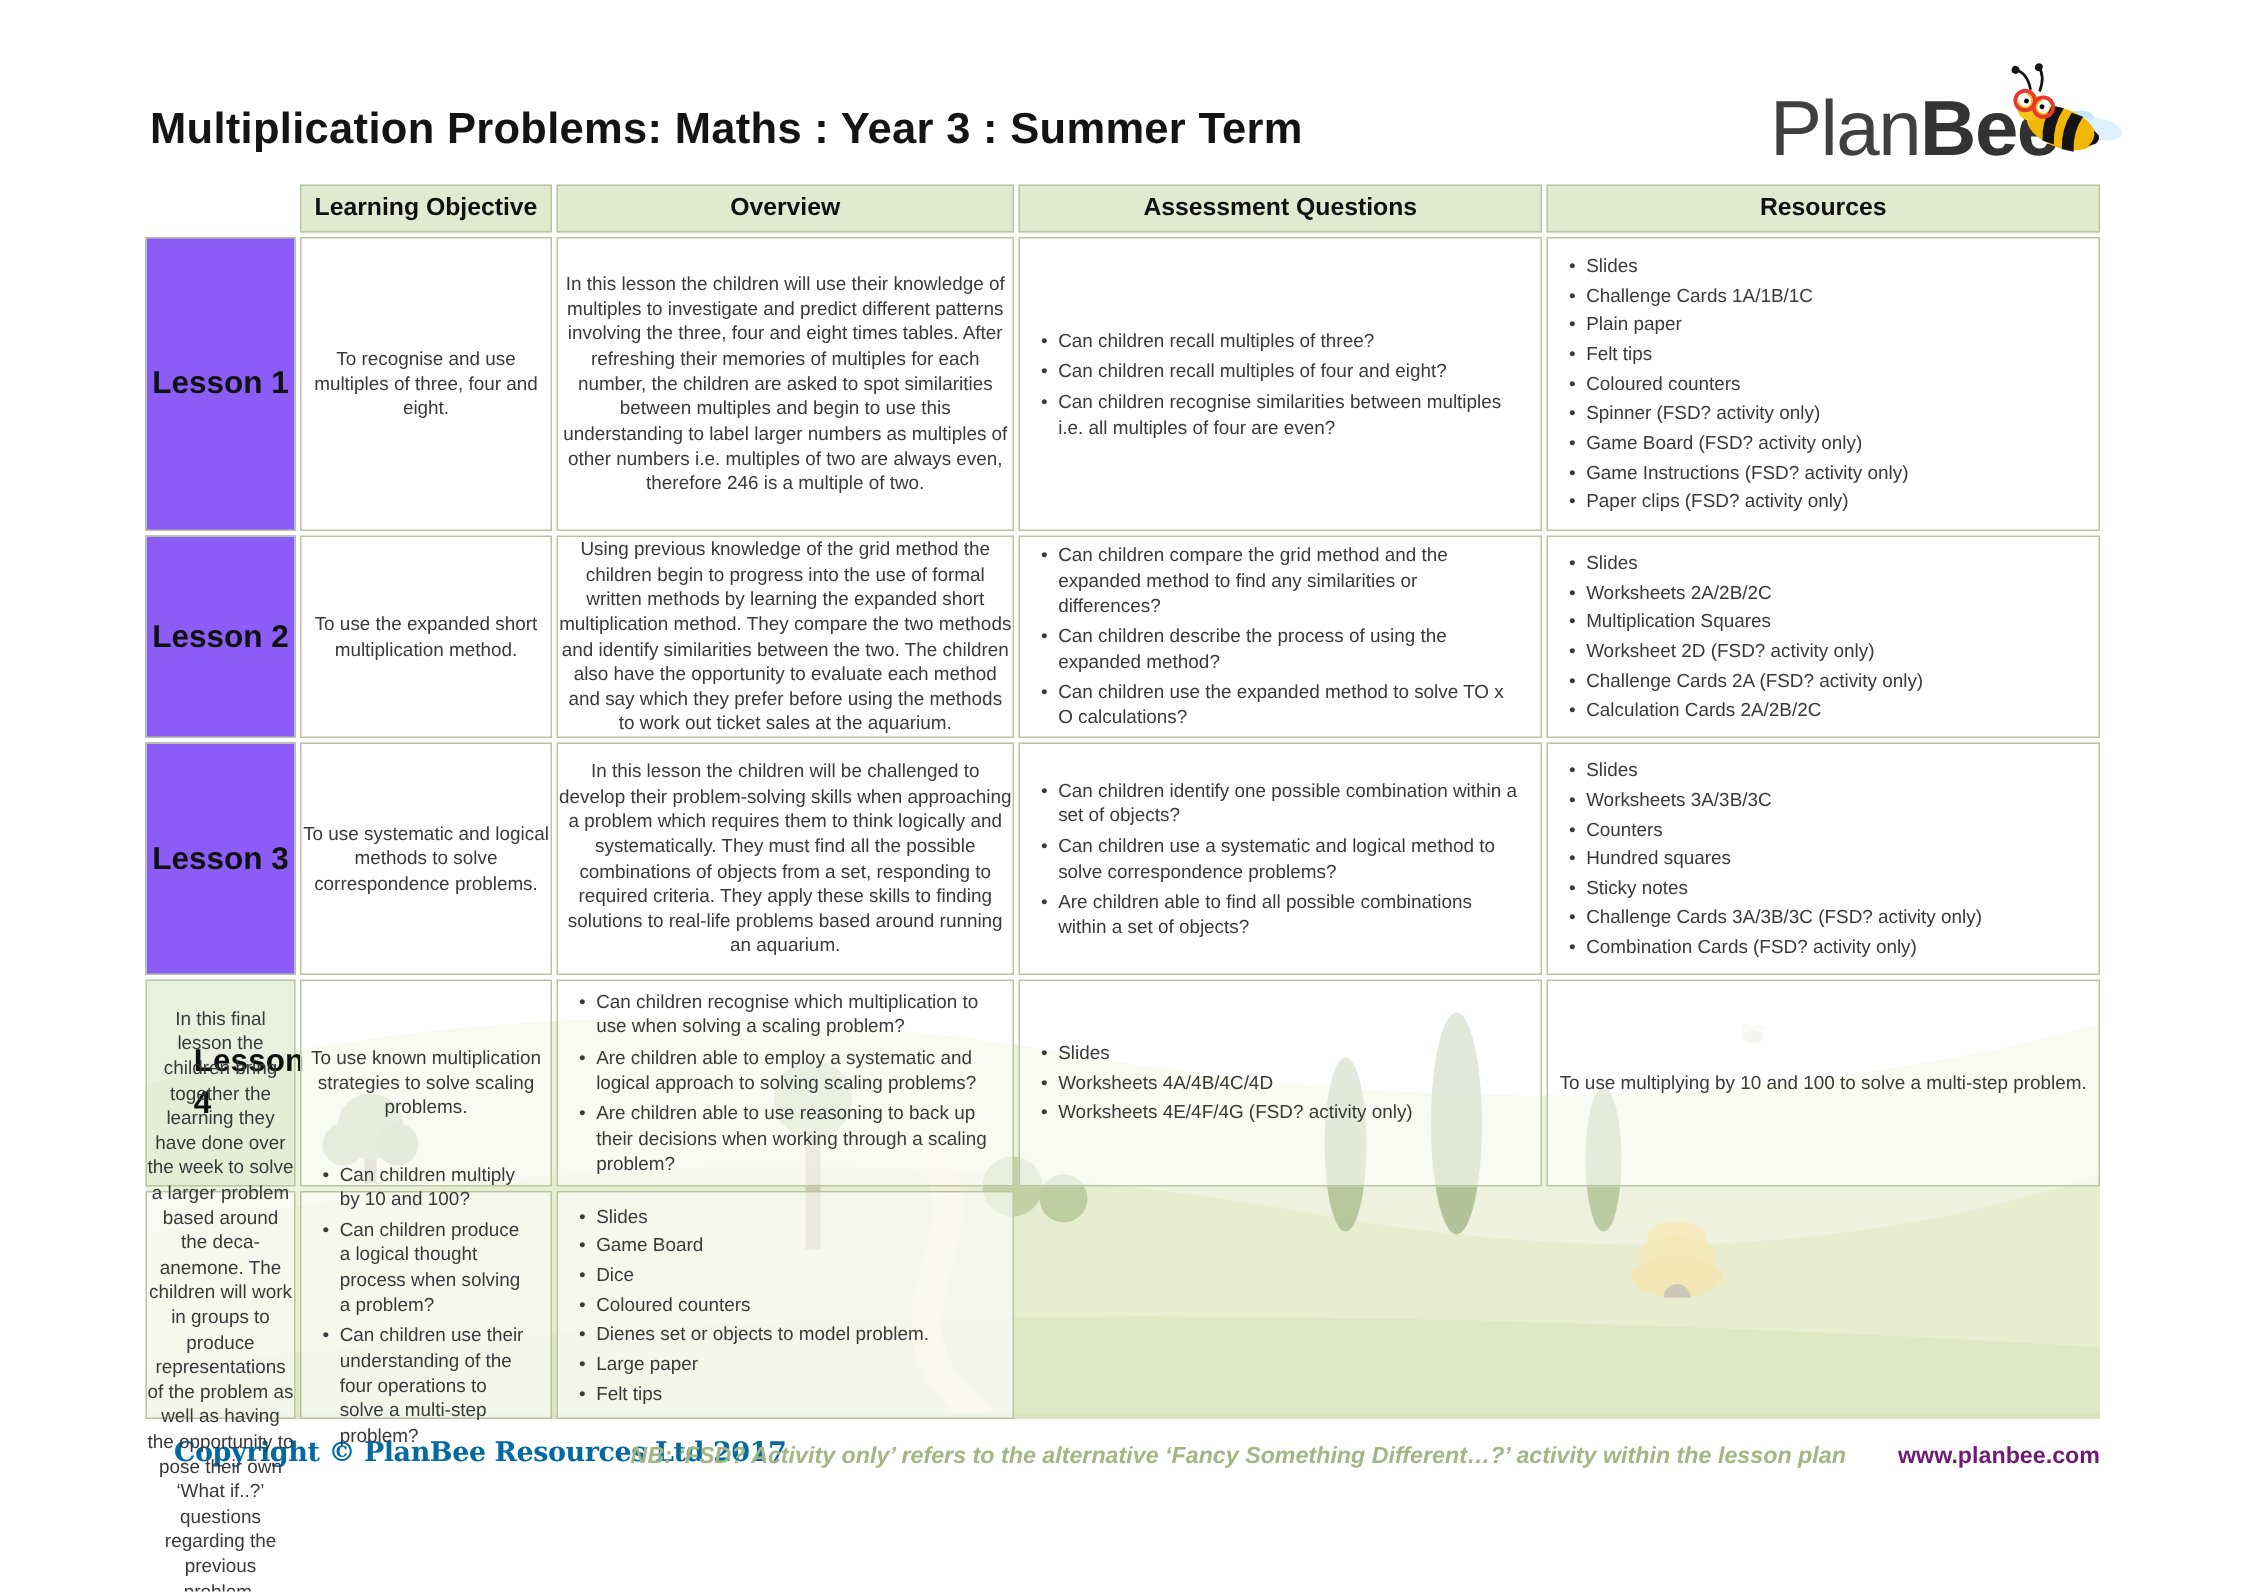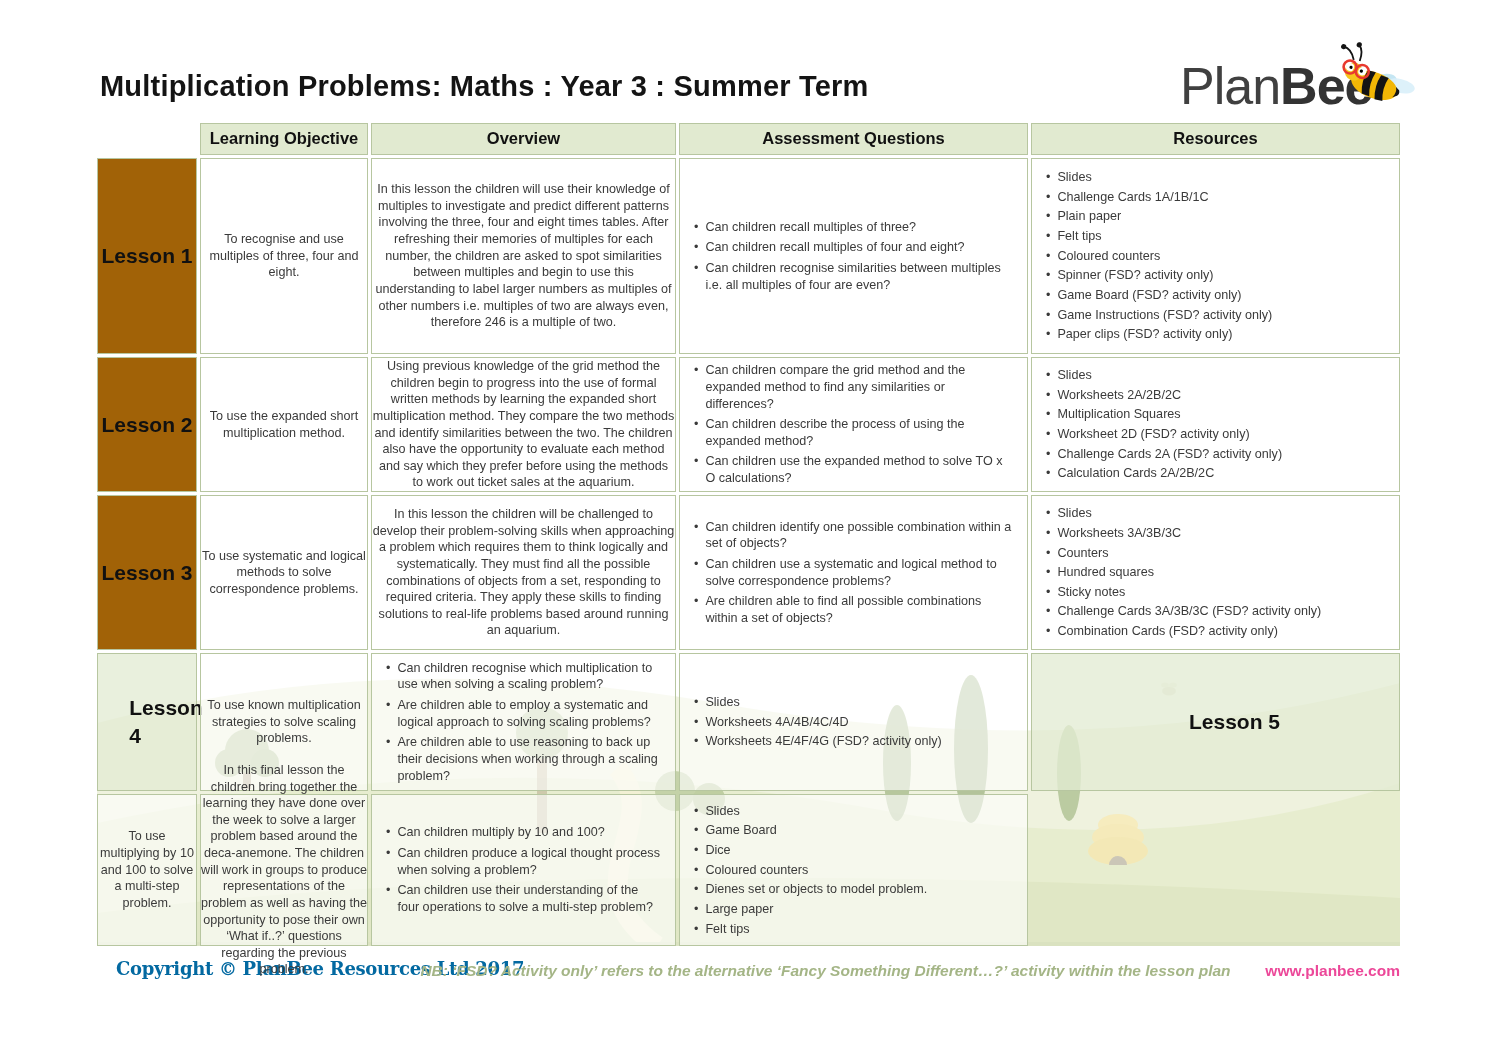--- a/index.html
+++ b/index.html
@@ -21,37 +21,37 @@
   .landscape { position:absolute; left:0; top:0; width:1303px; height:823px; z-index:0; }
   .grid { position:relative; z-index:1; display:grid; width:1303px; height:823px;
     grid-template-columns:100px 168px 305px 349px 369px;
     grid-template-rows:32px 196px 135px 155px 138px 152px;
     gap:3px; }
   .cell { border:1px solid #b7c6a0; font-size:12.6px; line-height:1.32; color:#3a3a3a;
     display:flex; flex-direction:column; justify-content:center; }
   .corner { border:none; background:transparent; }
   .hcell { background:#e1ead0; align-items:center; justify-content:center;
     font-weight:700; font-size:16.5px; color:#111; }
-  .lesson-label { background:#a16207; align-items:center; justify-content:center;
+  .lesson-label { background:#8b5cf6; align-items:center; justify-content:center;
     font-weight:700; font-size:21px; color:#111; }
   .txt-center { text-align:center; padding:8px 0; background:#fff; }
   .list-cell { background:#fff; padding:8px 12px 8px 14px; }
   .row-overlay .txt-center, .row-overlay.list-cell { background:rgba(255,255,255,0.62); }
   .cell.row-overlay { background:rgba(255,255,255,0.62); }
   .cell.row-overlay.lesson-label { background:rgba(227,236,211,0.78);padding-left:38px; }
   .bullet-item { display:flex; margin:4px 0; }
   .res .bullet-item { margin:3px 0; }
   .dot { margin-right:7px; font-size:12.6px; }
 
   
   .footer-copyright { position:absolute; left:116px; top:958px; font-size:18px; font-weight:700;
     color:#0369a1; font-family:"DejaVu Serif", serif; letter-spacing:-0.3px; }
   .footer-note { position:absolute; left:370px; top:962px; width:880px; text-align:center;
     font-size:15.5px; font-weight:700; font-style:italic; color:#a4b586;padding-left:31px; }
-  .footer-site { position:absolute; right:100px; top:962px; font-size:15.5px; font-weight:700; color:#ec4899; }
+  .footer-site { position:absolute; right:100px; top:962px; font-size:15.5px; font-weight:700; color:#701a75; }
 </style>
 </head>
 <body>
 
 <div class="page">
 
   <div class="title">Multiplication Problems: Maths : Year 3 : Summer Term</div>
 
   <div class="logo">
     <div class="logo-text">
@@ -308,21 +308,20 @@
             <div class="bullet-item">
               <div class="dot">•</div>
               <div class="">Worksheets 4A/4B/4C/4D</div>
             </div>
             <div class="bullet-item">
               <div class="dot">•</div>
               <div class="">Worksheets 4E/4F/4G (FSD? activity only)</div>
             </div>
           </div>
         </div>
-        <div class="cell lesson-label row-overlay">Lesson 5</div>
         <div class="cell txt-center row-overlay">To use multiplying by 10 and 100 to solve a multi-step problem.</div>
         <div class="cell txt-center row-overlay">In this final lesson the children bring together the learning they have done over the week to solve a larger problem based around the deca-anemone. The children will work in groups to produce representations of the problem as well as having the opportunity to pose their own ‘What if..?’ questions regarding the previous problem.</div>
         <div class="cell list-cell row-overlay">
           <div class="list ">
             <div class="bullet-item">
               <div class="dot">•</div>
               <div class="">Can children multiply by 10 and 100?</div>
             </div>
             <div class="bullet-item">
               <div class="dot">•</div>

